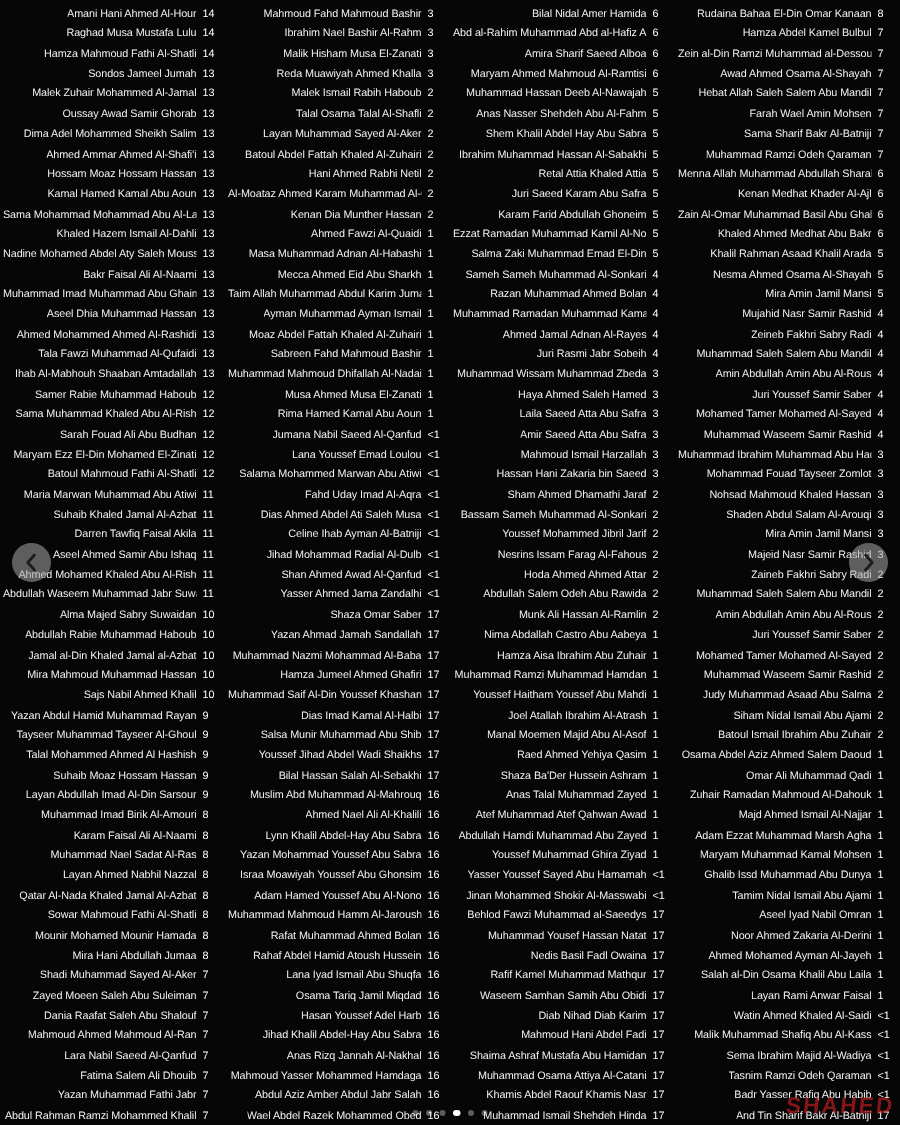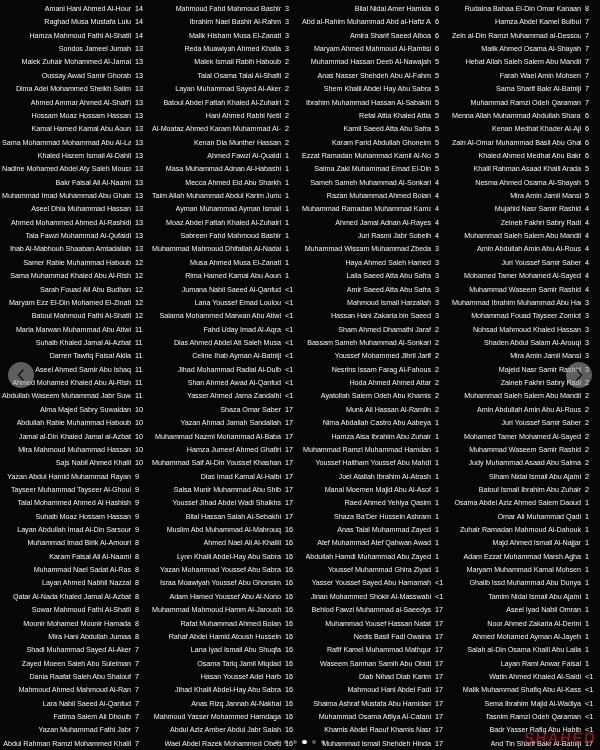--- a/index.html
+++ b/index.html
@@ -570,21 +570,21 @@
       </div>
       <div class="row">
         <span class="nm">Ibrahim Muhammad Hassan Al-Sabakhi</span>
         <span class="ag">5</span>
       </div>
       <div class="row">
         <span class="nm">Retal Attia Khaled Attia</span>
         <span class="ag">5</span>
       </div>
       <div class="row">
-        <span class="nm">Kamil Saeed Atta Abu Safra</span>
+        <span class="nm">Juri Saeed Karam Abu Safra</span>
         <span class="ag">5</span>
       </div>
       <div class="row">
         <span class="nm">Karam Farid Abdullah Ghoneim</span>
         <span class="ag">5</span>
       </div>
       <div class="row">
         <span class="nm">Ezzat Ramadan Muhammad Kamil Al-Nono</span>
         <span class="ag">5</span>
       </div>
@@ -650,21 +650,21 @@
       </div>
       <div class="row">
         <span class="nm">Nesrins Issam Farag Al-Fahous</span>
         <span class="ag">2</span>
       </div>
       <div class="row">
         <span class="nm">Hoda Ahmed Ahmed Attar</span>
         <span class="ag">2</span>
       </div>
       <div class="row">
-        <span class="nm">Ayatollah Salem Odeh Abu Khamis</span>
+        <span class="nm">Abdullah Salem Odeh Abu Rawida</span>
         <span class="ag">2</span>
       </div>
       <div class="row">
         <span class="nm">Munk Ali Hassan Al-Ramlin</span>
         <span class="ag">2</span>
       </div>
       <div class="row">
         <span class="nm">Nima Abdallah Castro Abu Aabeya</span>
         <span class="ag">1</span>
       </div>
@@ -772,21 +772,21 @@
       </div>
       <div class="row">
         <span class="nm">Hamza Abdel Kamel Bulbul</span>
         <span class="ag">7</span>
       </div>
       <div class="row">
         <span class="nm">Zein al-Din Ramzi Muhammad al-Dessouki</span>
         <span class="ag">7</span>
       </div>
       <div class="row">
-        <span class="nm">Malik Ahmed Osama Al-Shayah</span>
+        <span class="nm">Awad Ahmed Osama Al-Shayah</span>
         <span class="ag">7</span>
       </div>
       <div class="row">
         <span class="nm">Hebat Allah Saleh Salem Abu Mandil</span>
         <span class="ag">7</span>
       </div>
       <div class="row">
         <span class="nm">Farah Wael Amin Mohsen</span>
         <span class="ag">7</span>
       </div>

